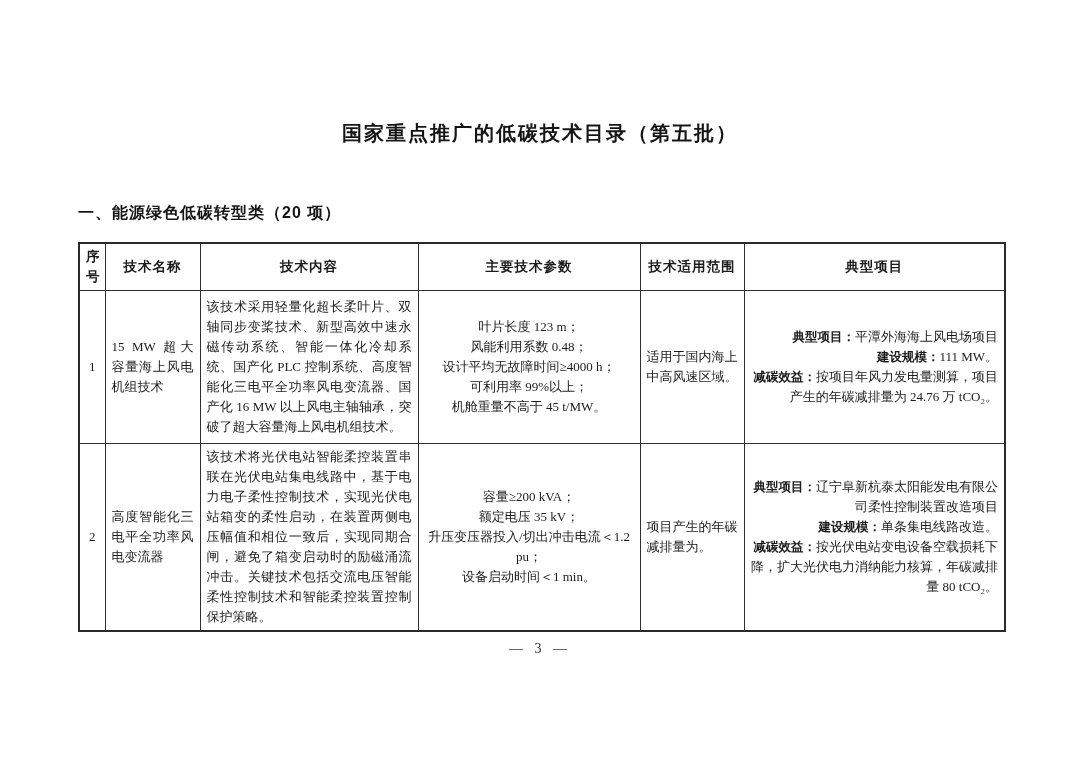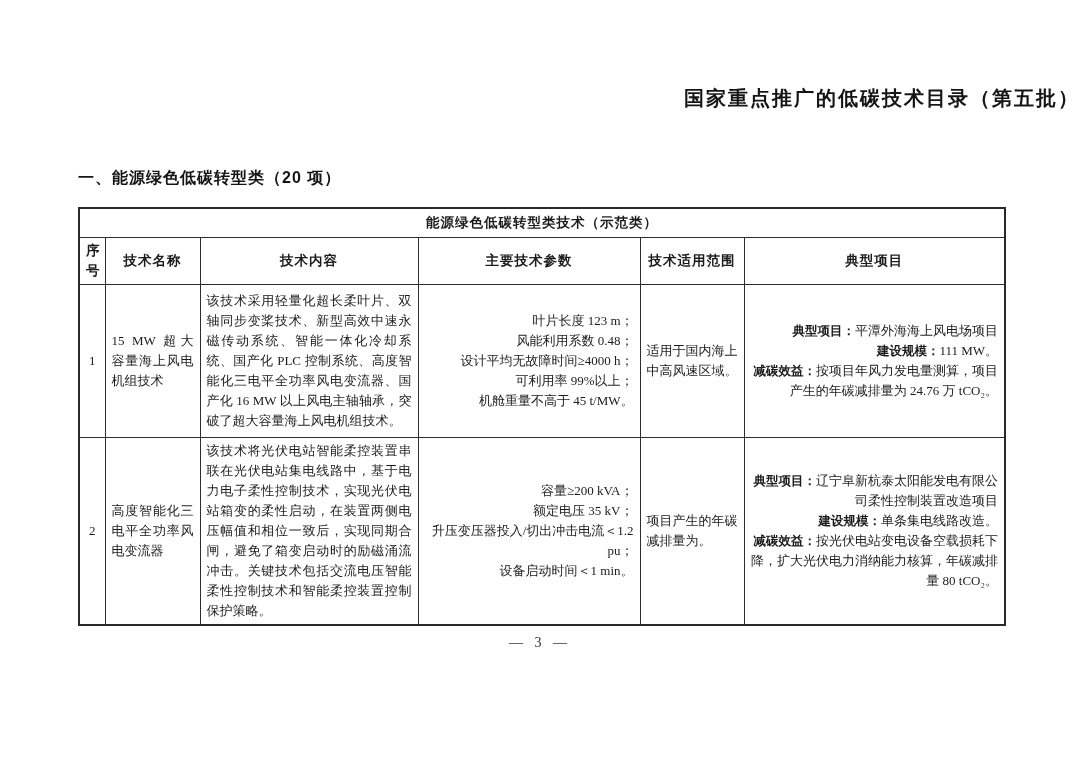--- a/index.html
+++ b/index.html
@@ -10,22 +10,22 @@
   .page {
     position: relative;
     width: 1080px;
     height: 764px;
     background: #ffffff;
     overflow: hidden;
     font-family: "Liberation Serif", "DejaVu Serif", serif;
     color: #1c1c1c;
   }
   .doc-title {
-    margin: 85px 0 0 0;
-    text-align: right;
+    margin: 120px 0 0 0;
+    text-align: center;
     font-family: "Liberation Sans", "DejaVu Sans", sans-serif;
     font-weight: 700;
     font-size: 20px;
     letter-spacing: 2px;
     color: #151515;
   }
   .section-heading {
     margin: 56px 0 0 78px;
     font-family: "Liberation Sans", "DejaVu Sans", sans-serif;
     font-weight: 700;
@@ -63,21 +63,21 @@
     font-family: "Liberation Sans", "DejaVu Sans", sans-serif;
     font-weight: 700;
     font-size: 13.5px;
     letter-spacing: 1px;
   }
   tr.data-row-1 { height: 153px; }
   tr.data-row-2 { height: 166px; }
   td.cell-no { text-align: center; }
   td.cell-name { text-align: justify; text-justify: inter-ideograph; }
   td.cell-content { text-align: justify; text-justify: inter-ideograph; }
-  td.cell-params { text-align: right; white-space: pre-line; }
+  td.cell-params { text-align: center; white-space: pre-line; }
   td.cell-scope { text-align: justify; text-justify: inter-ideograph; margin-left: 32px; }
   td.cell-projects { text-align: right; }
   .project-label {
     font-weight: 700;
     font-family: "Liberation Sans", "DejaVu Sans", sans-serif;
     font-size: 12.5px;
   }
   .page-number {
     margin-top: 9px;
     text-align: center;
@@ -98,23 +98,20 @@
   <table class="catalog">
     <colgroup>
       <col style="width:26px">
       <col style="width:95px">
       <col style="width:218px">
       <col style="width:222px">
       <col style="width:104px">
       <col style="width:261px">
     </colgroup>
     <tbody>
-      <tr class="caption-row">
-        <td colspan="6">能源绿色低碳转型类技术（示范类）</td>
-      </tr>
       <tr class="header-row">
         <th>序号</th>
         <th>技术名称</th>
         <th>技术内容</th>
         <th>主要技术参数</th>
         <th>技术适用范围</th>
         <th>典型项目</th>
       </tr>
 
       <tr class="data-row-1">

